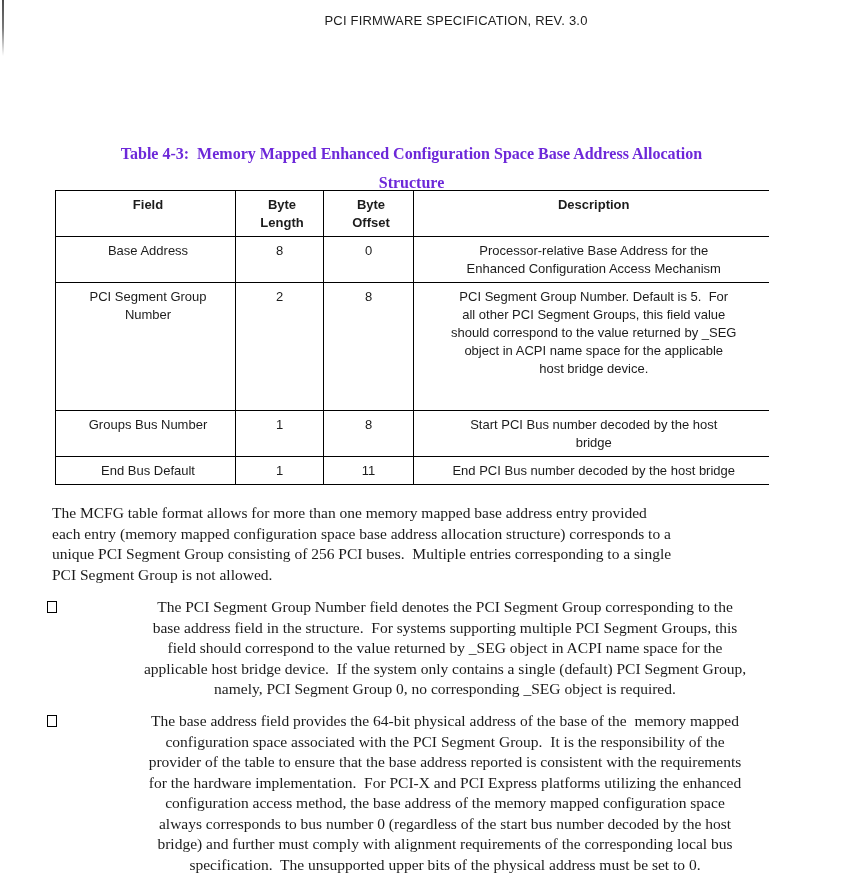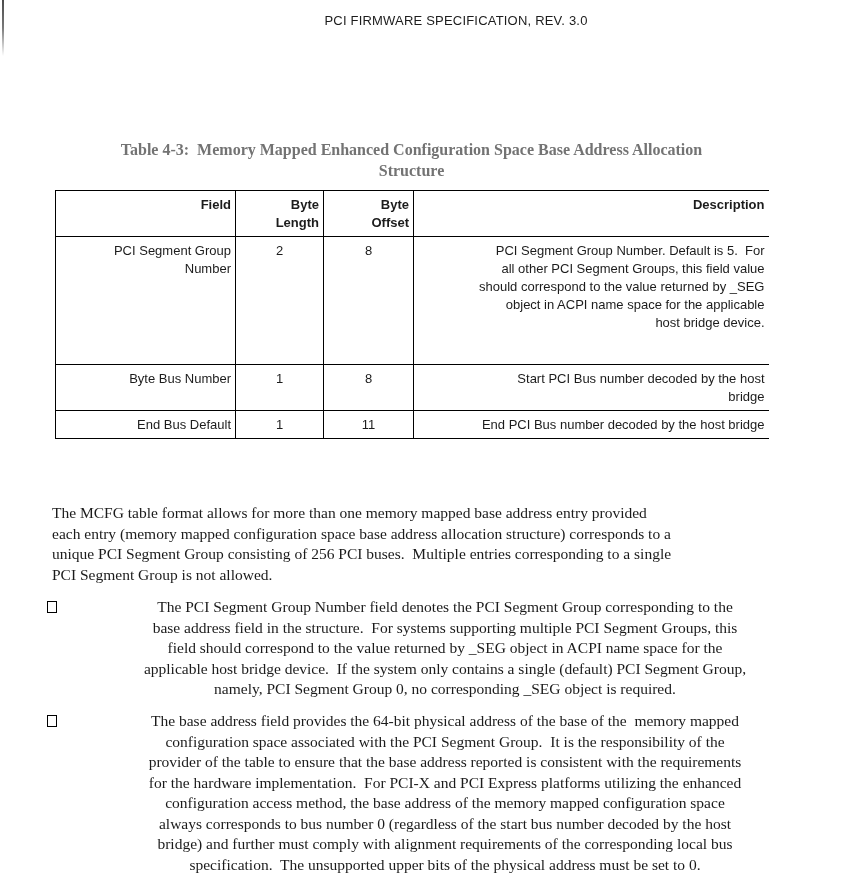--- a/index.html
+++ b/index.html
@@ -28,40 +28,40 @@
     position:absolute;
     font-size:15.5px;line-height:20.5px;
     white-space:pre-wrap;
     color:#1b1b1b;
   }
   .para-intro{top:67px;left:52px;width:760px;}
   .para-mcfg{top:503px;left:52px;width:760px;}
   .table-caption{
     position:absolute;top:139px;left:55px;width:713px;
     text-align:center;font-weight:bold;
-    font-size:16px;line-height:21px;
-    white-space:pre-wrap;color:#737373;
+    font-size:16px;line-height:29px;
+    white-space:pre-wrap;color:#6d28d9;
   }
   table.spec{
     position:absolute;top:190px;left:55px;
     width:713px;table-layout:fixed;
     border-collapse:collapse;
     font-family:"Liberation Sans", sans-serif;
     font-size:13px;line-height:18px;
     color:#1c1c1c;
   }
   table.spec th, table.spec td{
     border-top:1.5px solid #000;
     border-bottom:1.5px solid #000;
     border-left:1.5px solid #000;
     vertical-align:top;
     padding:5px 4px 4px 9px;
     white-space:pre-wrap;
     font-weight:normal;
-    text-align:right;
+    text-align:center;
   }
   table.spec th{font-weight:bold;}
   table.spec th:last-child, table.spec td:last-child{border-right:none;}
   table.spec td.num{text-align:center;padding-left:0;padding-right:0;}
   .bullet{
     position:absolute;left:52px;width:760px;text-align:center;
   }
   .bullet-1{top:597px;}
   .bullet-2{top:711px;}
   .bullet-square{
@@ -100,33 +100,40 @@
       <tr style="height:45px">
         <th>Field</th>
         <th>Byte
 Length</th>
         <th>Byte
 Offset</th>
         <th>Description</th>
       </tr>
     </thead>
     <tbody>
+      <tr style="height:42px">
+        <td>Base Address</td>
+        <td class="num">8</td>
+        <td class="num">0</td>
+        <td>Processor-relative Base Address for the
+Enhanced Configuration Access Mechanism</td>
+      </tr>
       <tr style="height:128px">
         <td>PCI Segment Group
 Number</td>
         <td class="num">2</td>
         <td class="num">8</td>
         <td>PCI Segment Group Number. Default is 5.  For
 all other PCI Segment Groups, this field value
 should correspond to the value returned by _SEG
 object in ACPI name space for the applicable
 host bridge device.</td>
       </tr>
       <tr style="height:40px">
-        <td>Byte Bus Number</td>
+        <td>Groups Bus Number</td>
         <td class="num">1</td>
         <td class="num">8</td>
         <td>Start PCI Bus number decoded by the host
 bridge</td>
       </tr>
       <tr style="height:26px">
         <td>End Bus Default</td>
         <td class="num">1</td>
         <td class="num">11</td>
         <td>End PCI Bus number decoded by the host bridge</td>

